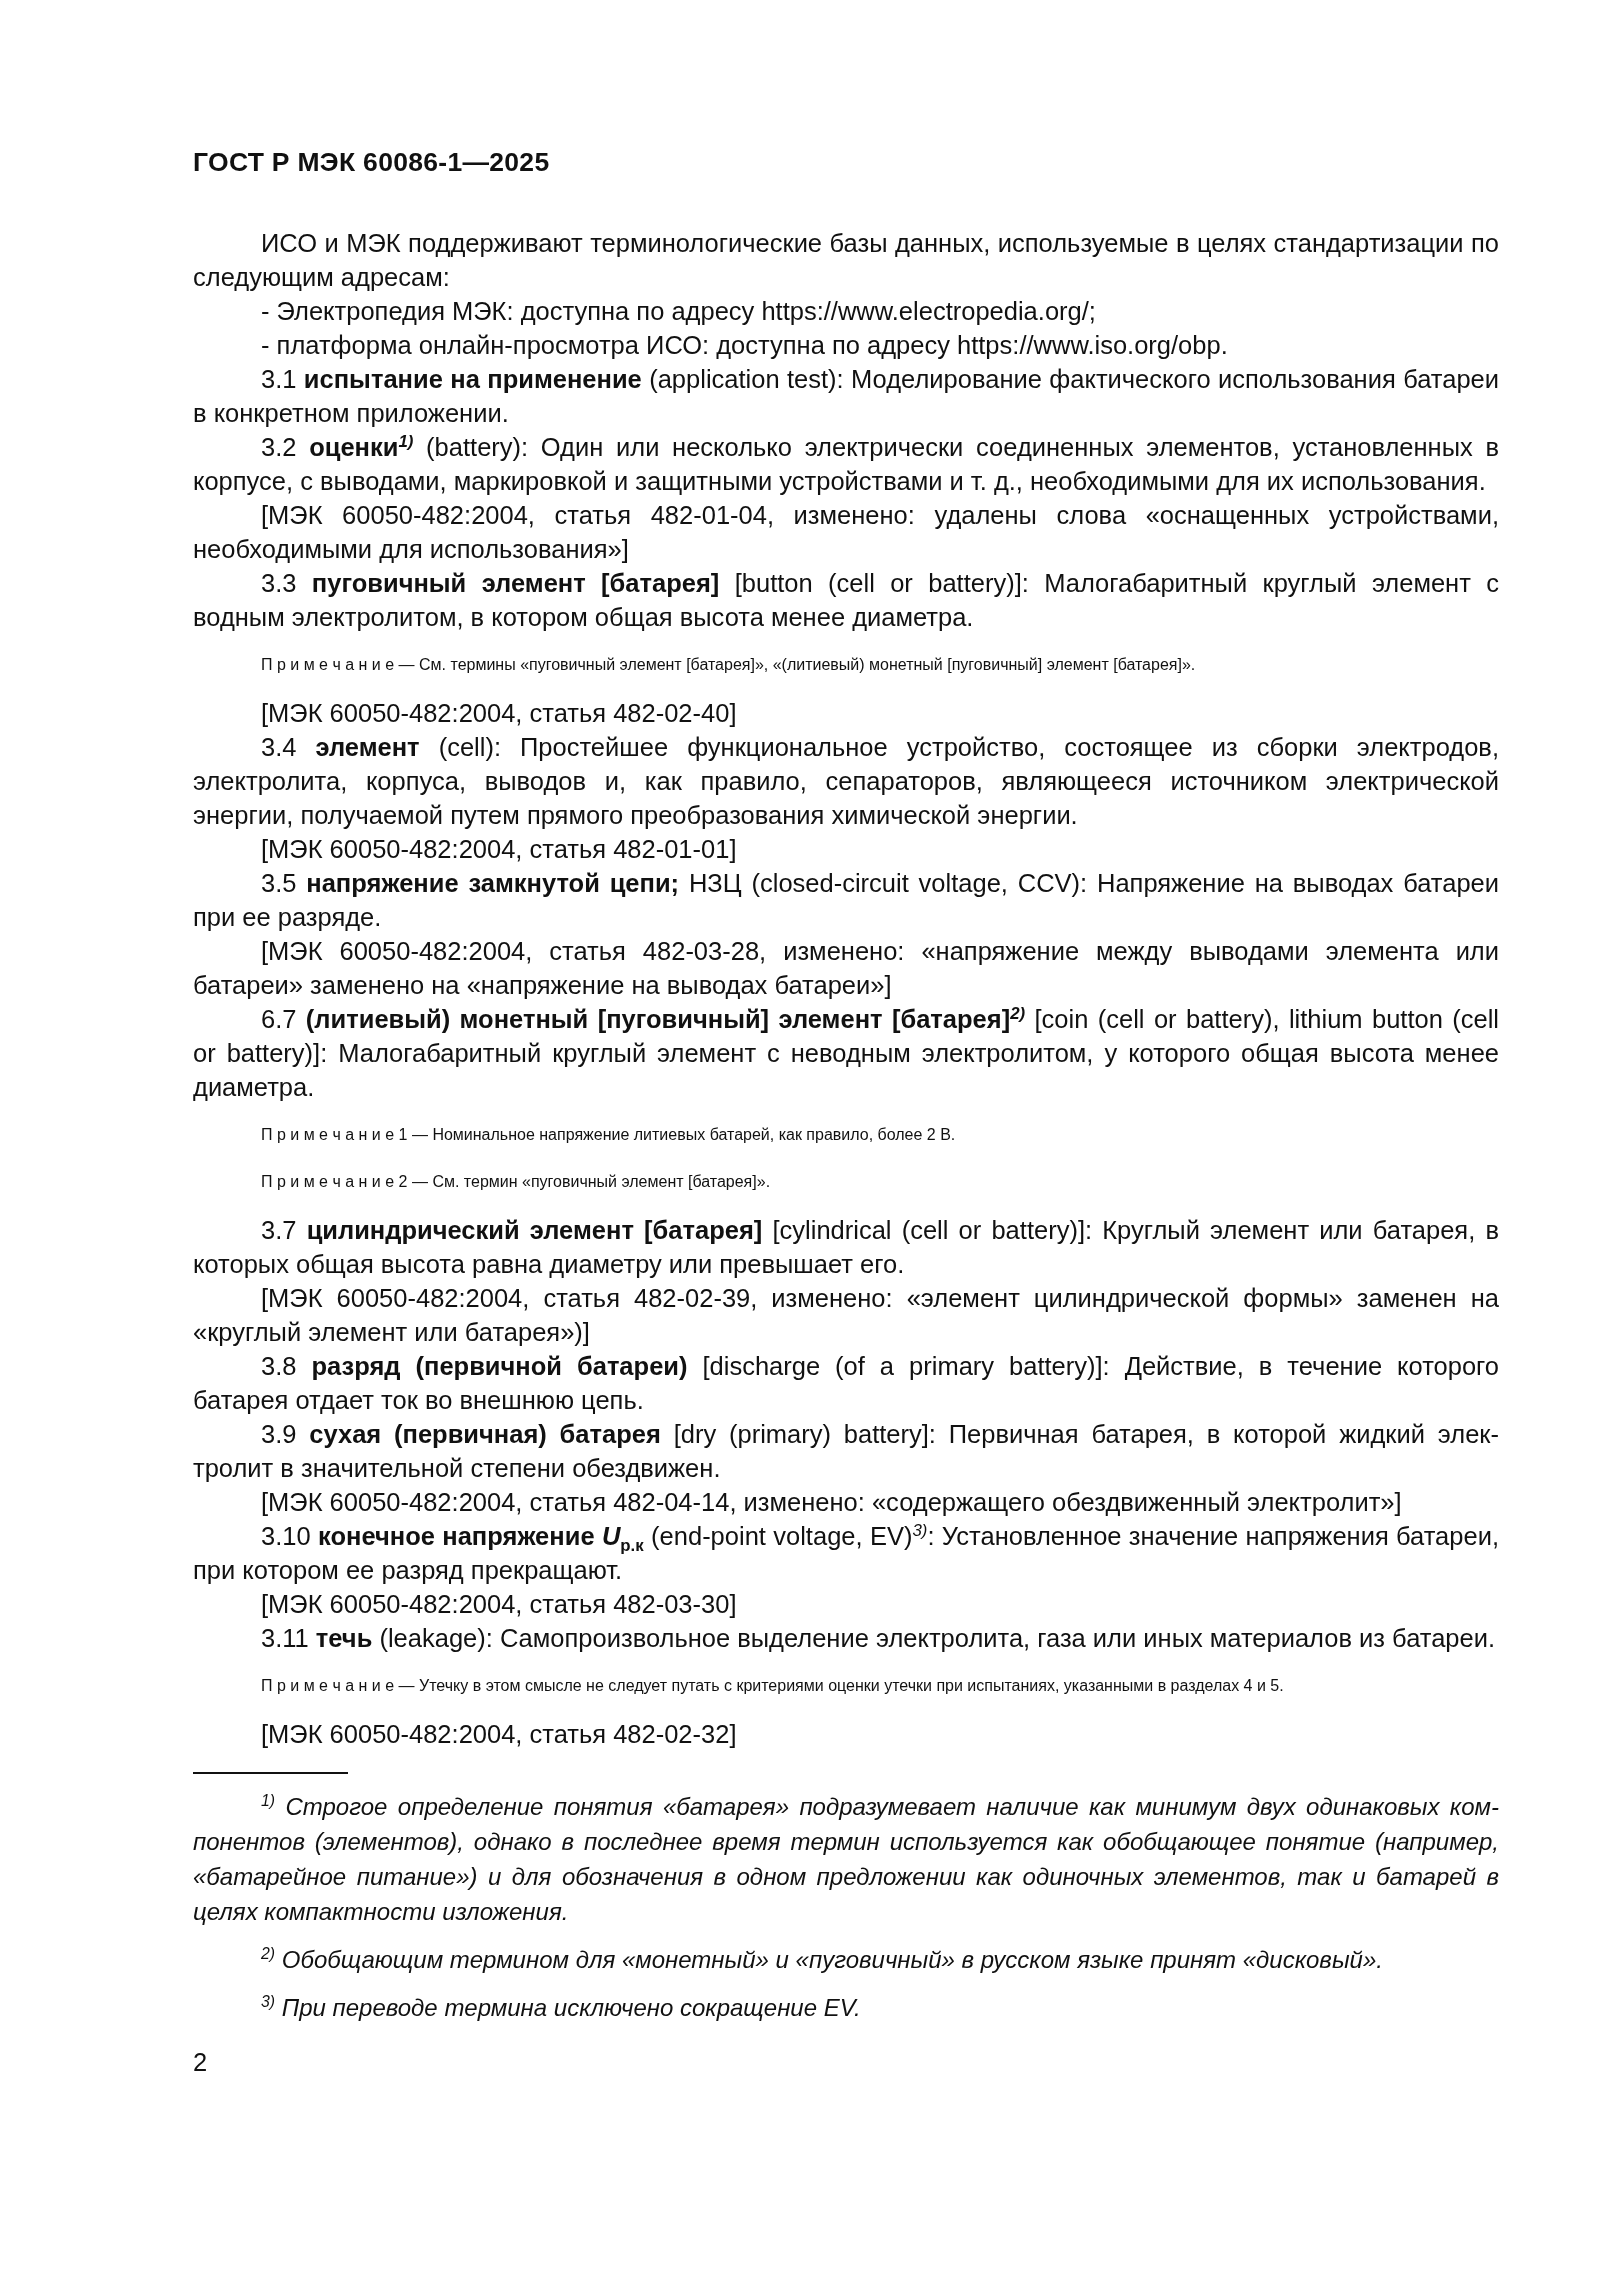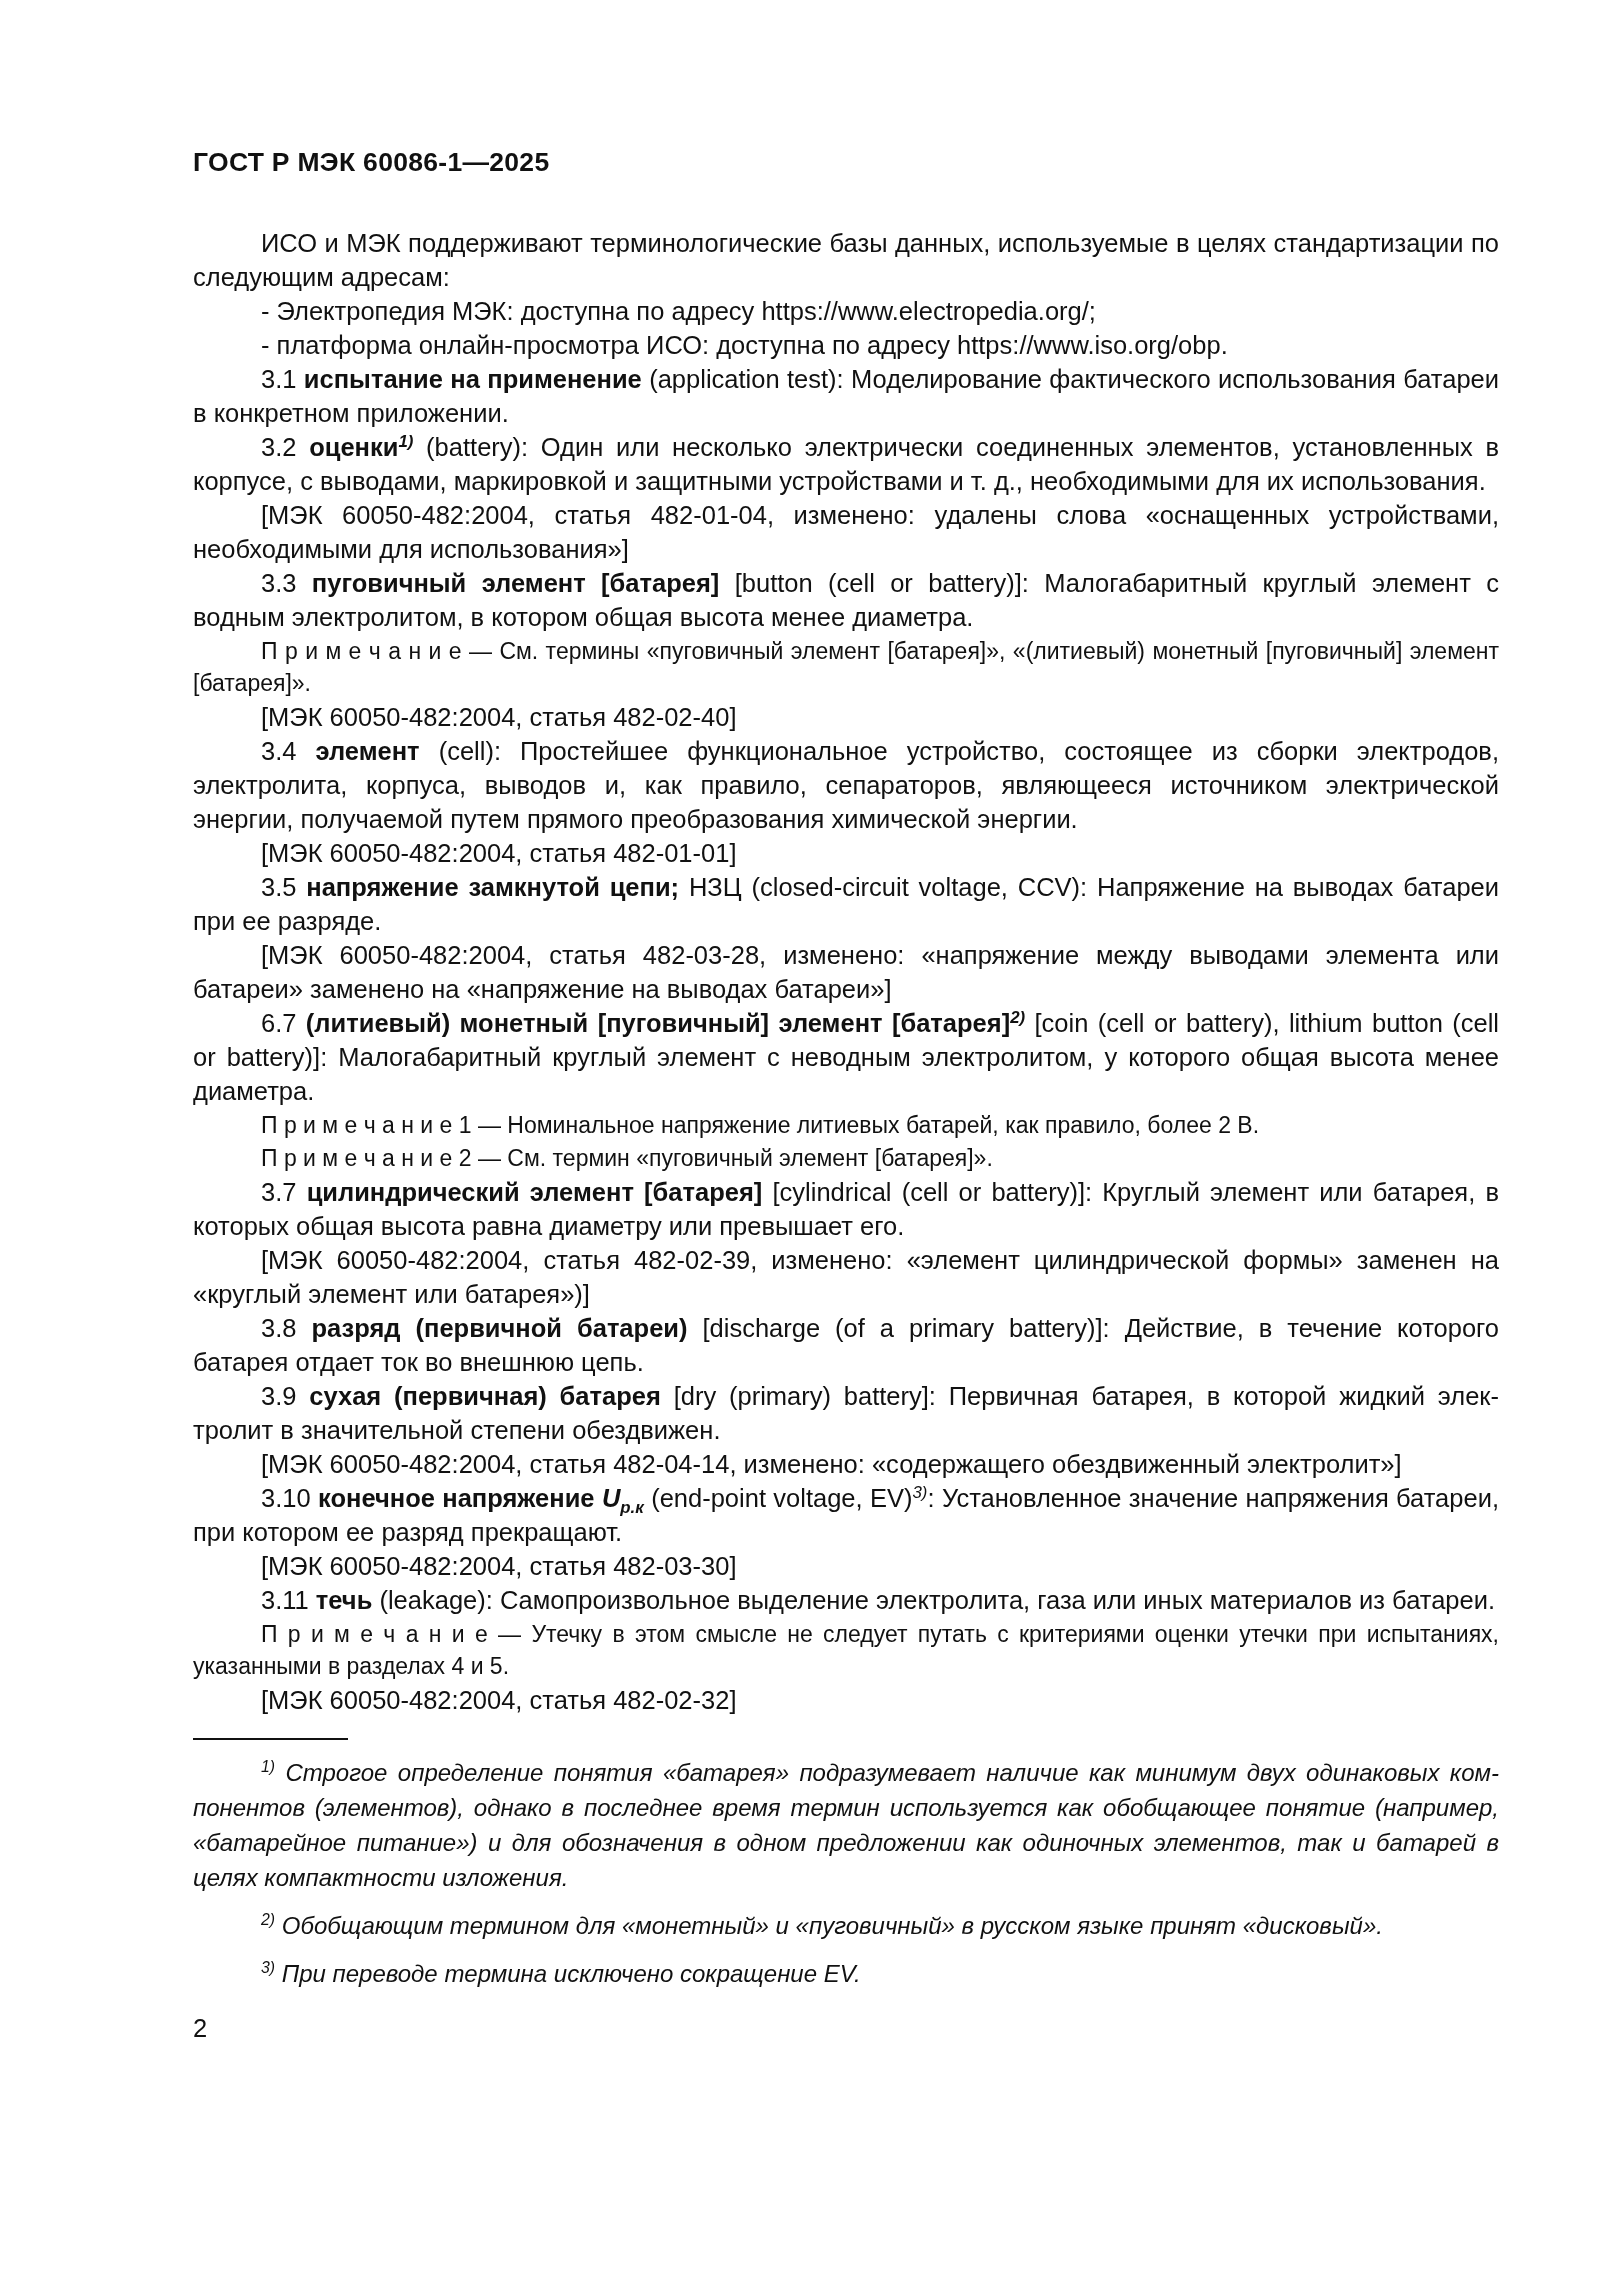--- a/index.html
+++ b/index.html
@@ -31,36 +31,35 @@
   }
   .content p {
     margin: 0;
     text-align: justify;
     text-indent: 68px;
     font-size: 25.5px;
     line-height: 34px;
     hyphens: manual;
   }
   .content p.note {
-    font-size: 23px;
+    font-size: 16px;
     line-height: 32px;
-    margin: 1px 0;
+    margin: 15px 0;
   }
   .b { font-weight: bold; margin-top: 20px; }
   .i { font-style: italic; }
   .sup {
     vertical-align: super;
     font-size: 66%;
     line-height: 0;
   }
   .sub {
     vertical-align: sub;
     font-size: 66%;
     line-height: 0;
-    font-style: italic;
   }
   .footnote-rule {
     width: 155px;
     height: 2px;
     background: #111111;
     margin-top: 20.6px;
   }
   .footnotes {
     margin-top: 15.7px;
   }

